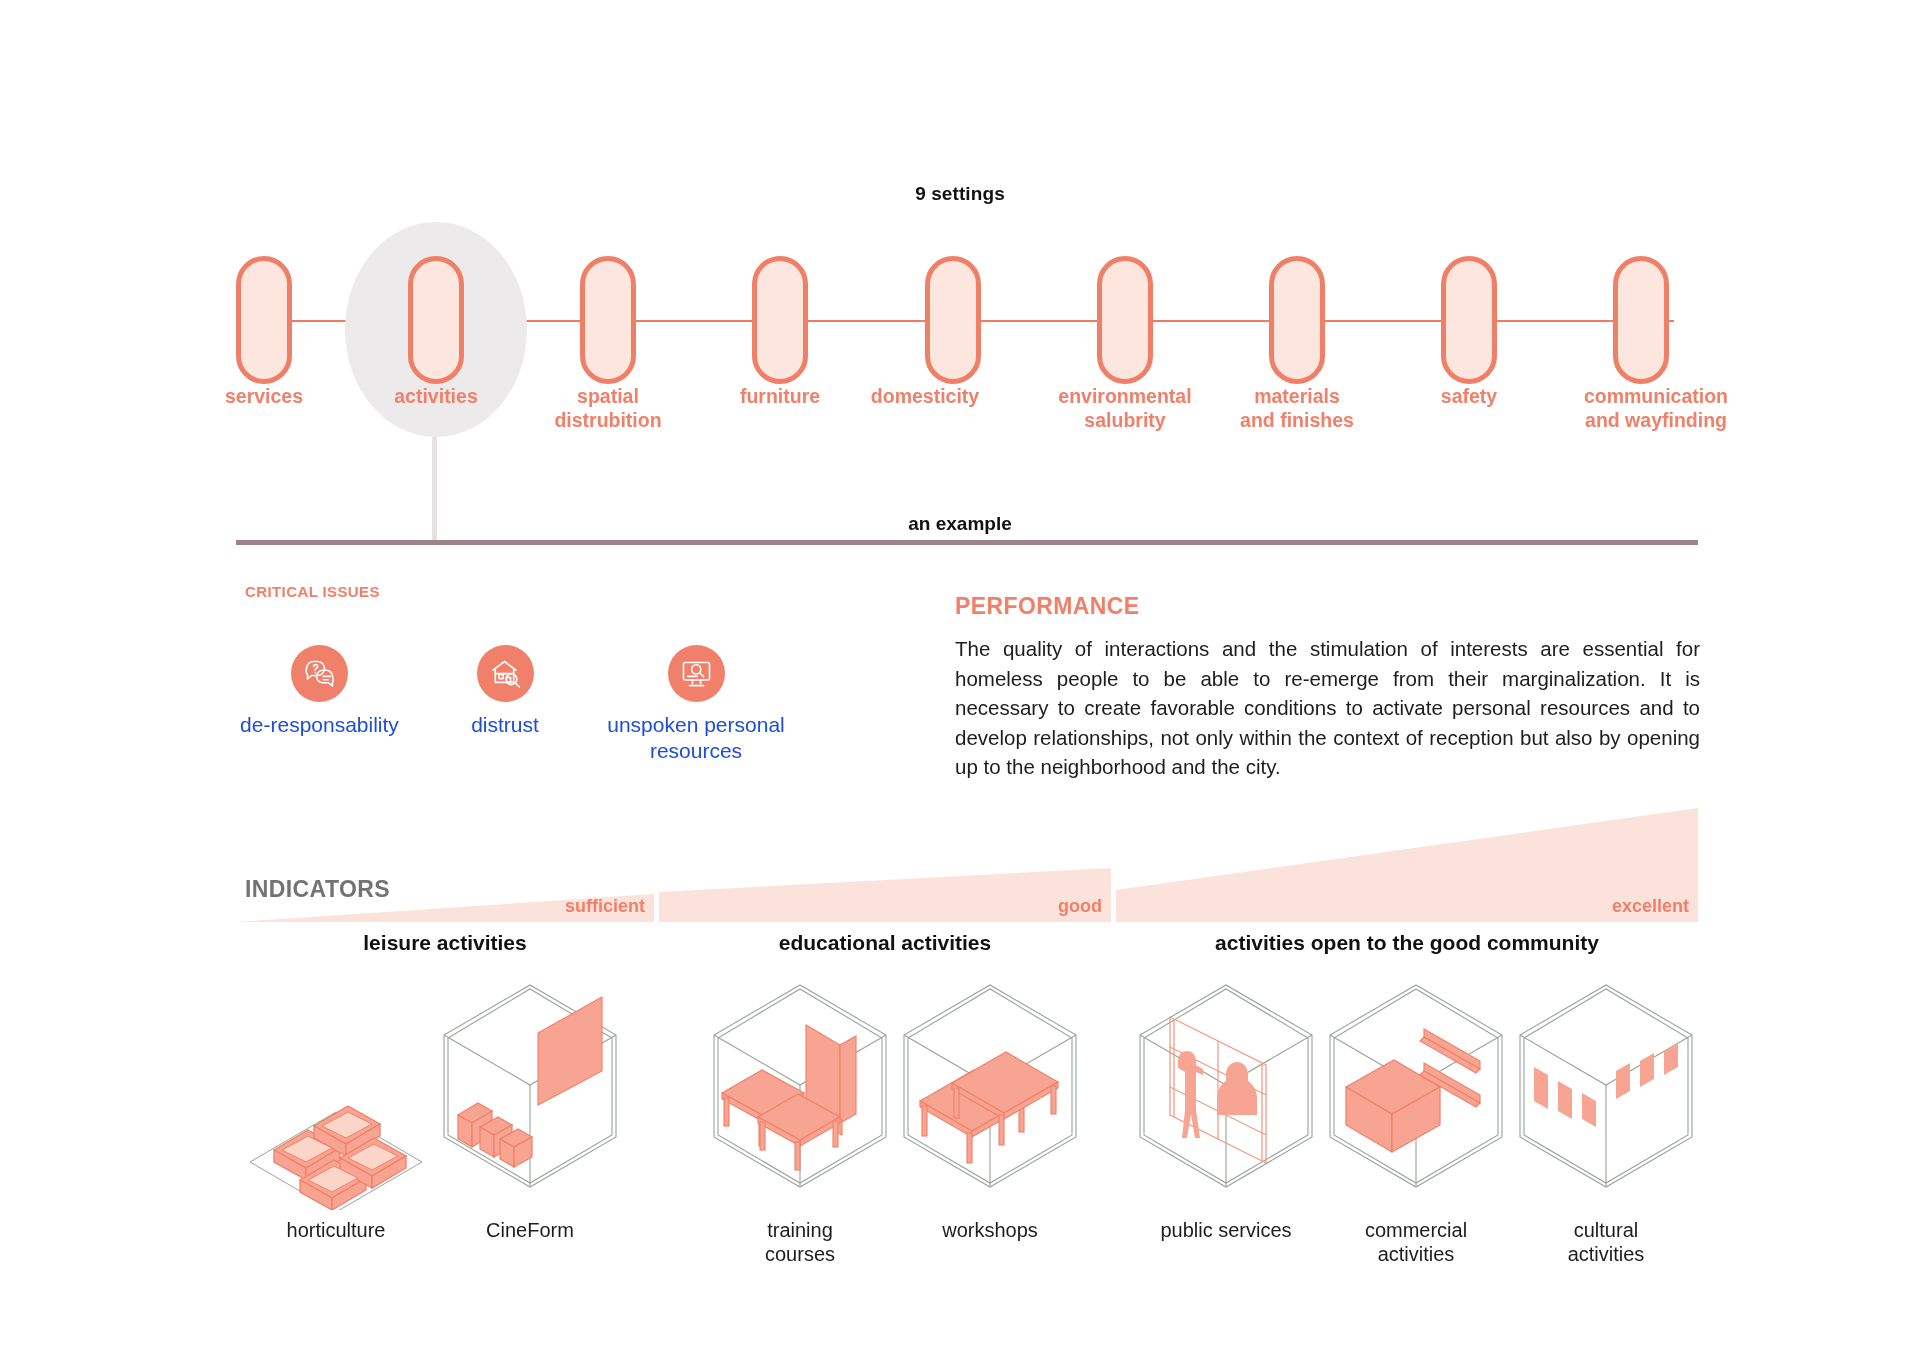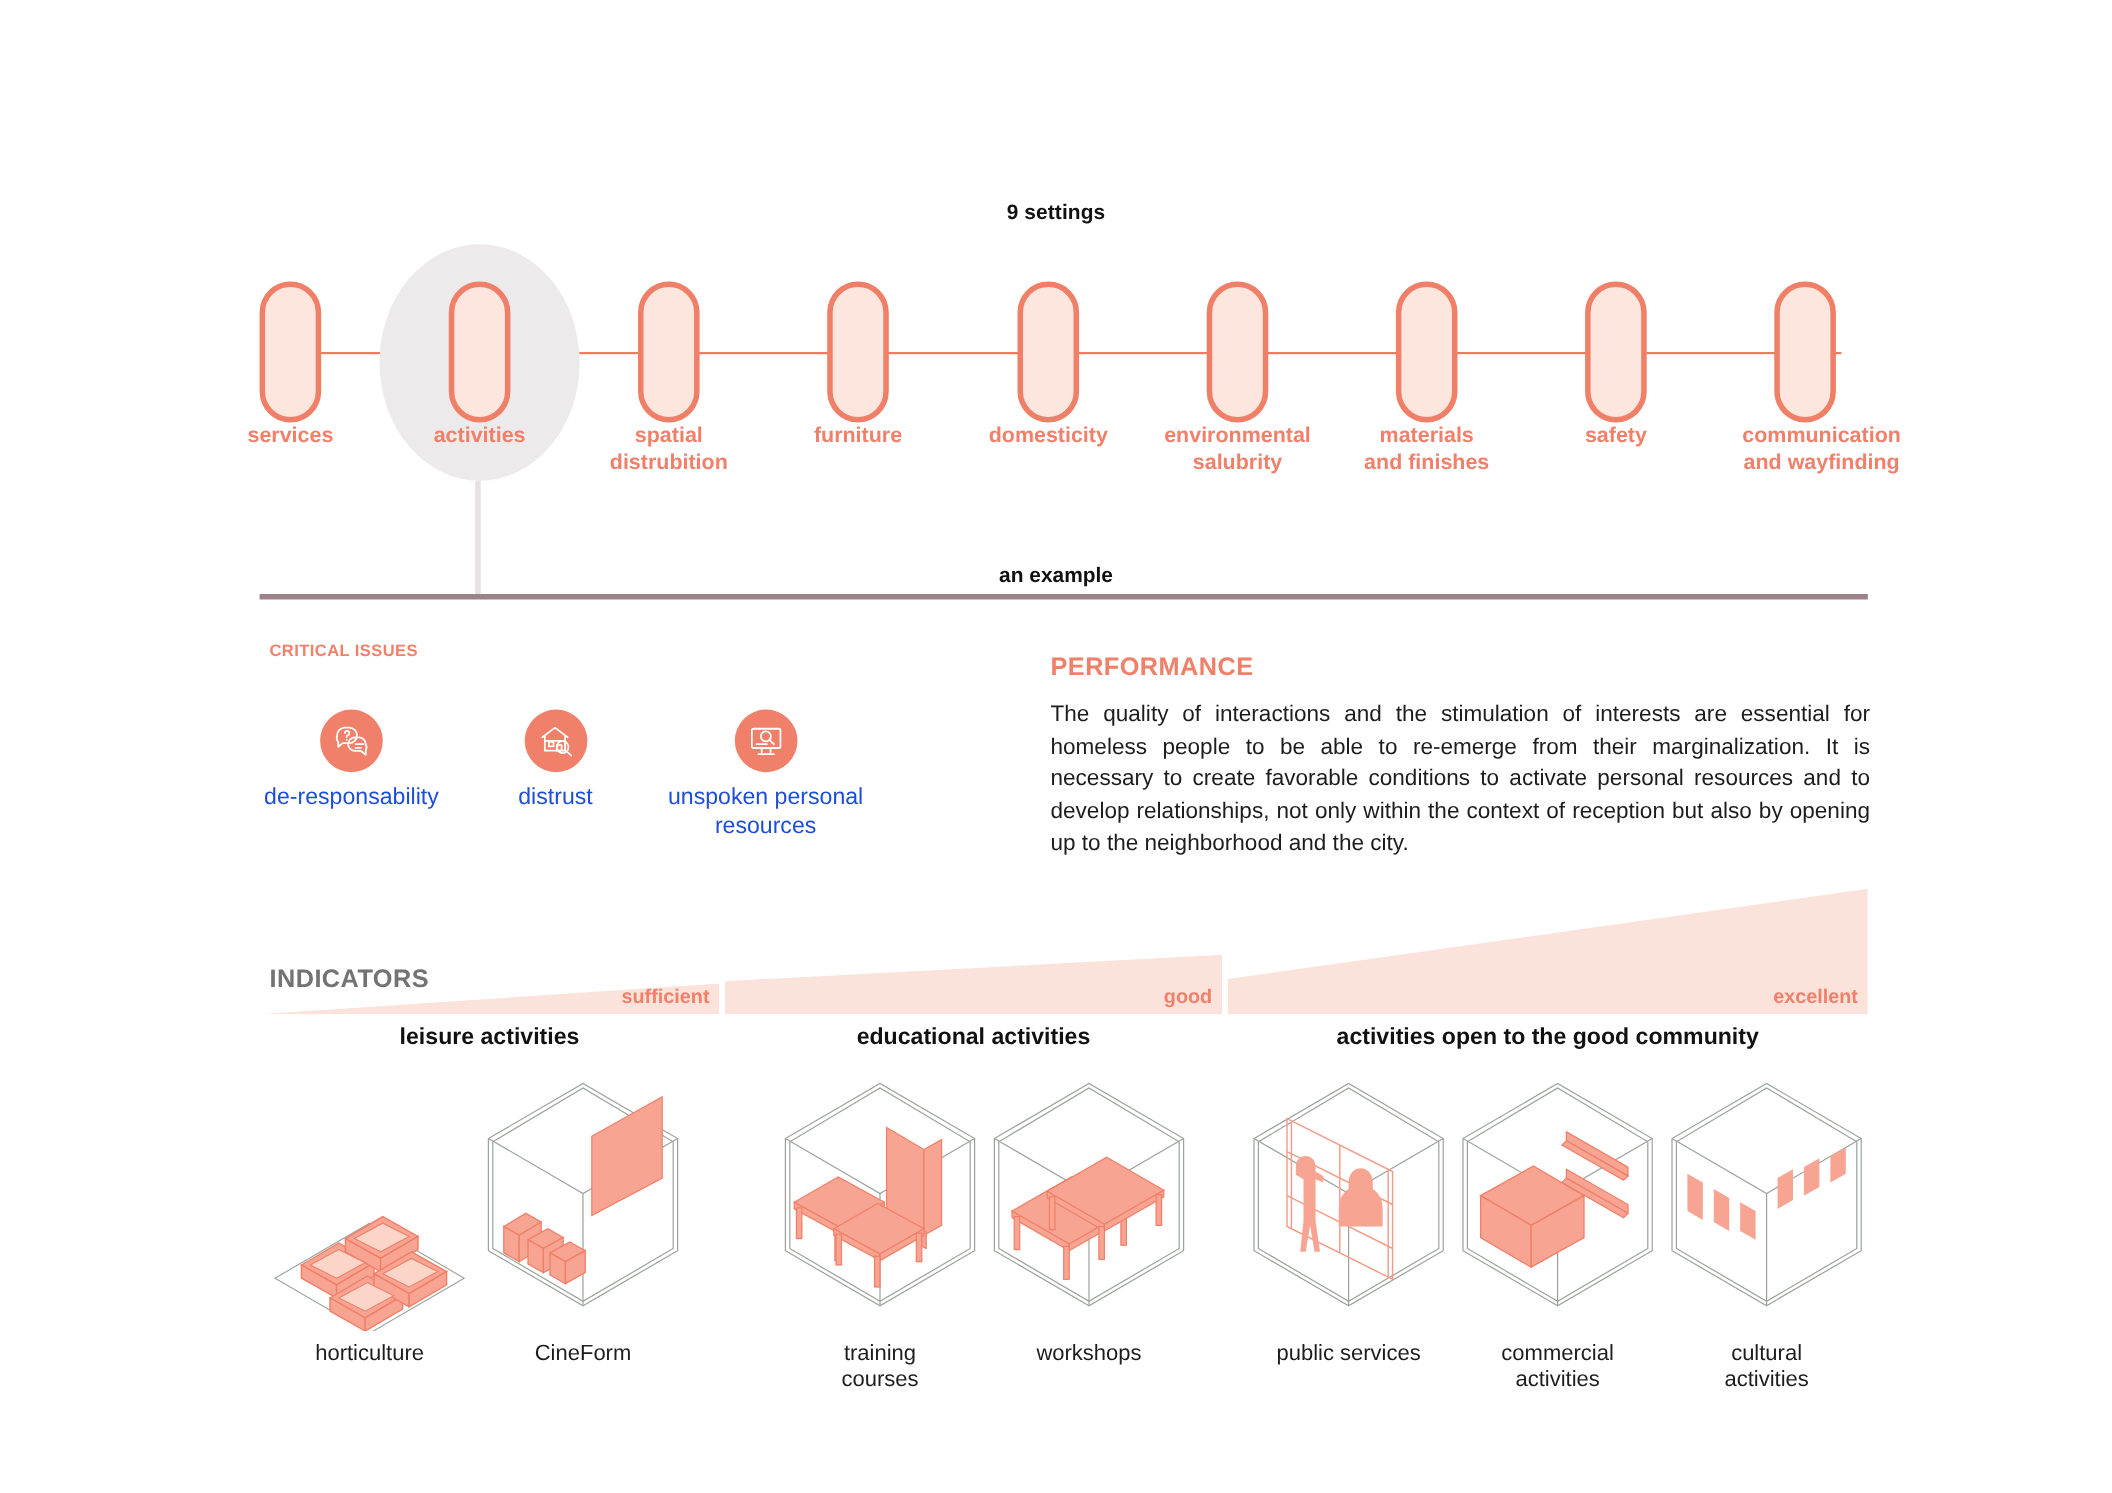--- a/index.html
+++ b/index.html
@@ -134,21 +134,21 @@
     <div class="pill" style="left:1097px;"></div>
     <div class="pill" style="left:1269px;"></div>
     <div class="pill" style="left:1441px;"></div>
     <div class="pill" style="left:1613px;"></div>
 
     <div class="setting-label" style="left:174px;  width:180px;">services</div>
     <div class="setting-label" style="left:346px;  width:180px;">activities</div>
     <div class="setting-label" style="left:518px;  width:180px;">spatial
 distrubition</div>
     <div class="setting-label" style="left:690px;  width:180px;">furniture</div>
-    <div class="setting-label" style="left:863px;  width:180px;">domesticity</div>
+    <div class="setting-label" style="left:835px;  width:180px;">domesticity</div>
     <div class="setting-label" style="left:1025px; width:200px;">environmental
 salubrity</div>
     <div class="setting-label" style="left:1207px; width:180px;">materials
 and finishes</div>
     <div class="setting-label" style="left:1379px; width:180px;">safety</div>
     <div class="setting-label" style="left:1531px; width:250px;">communication
 and wayfinding</div>
   </div>
 
   <div id="example-title">an example</div>

